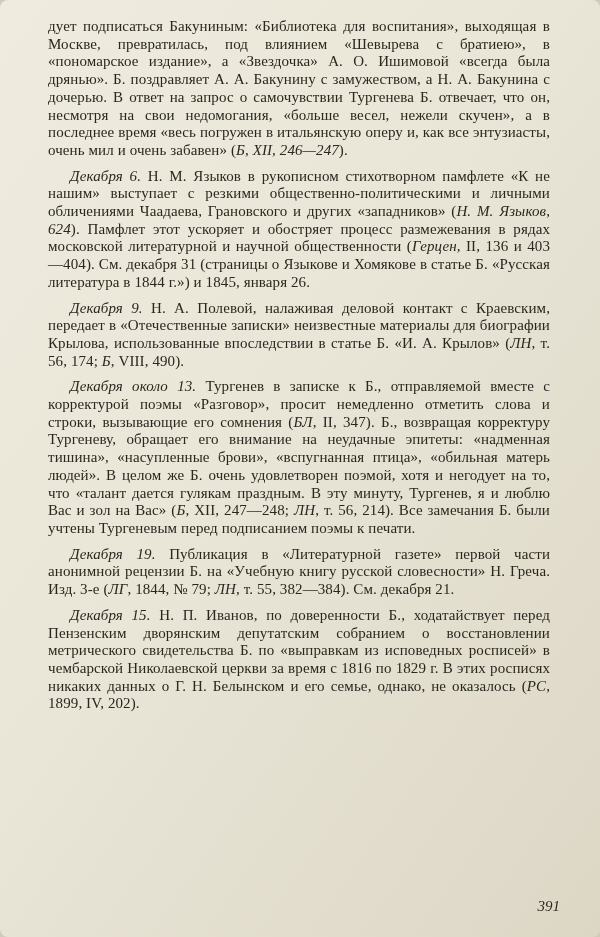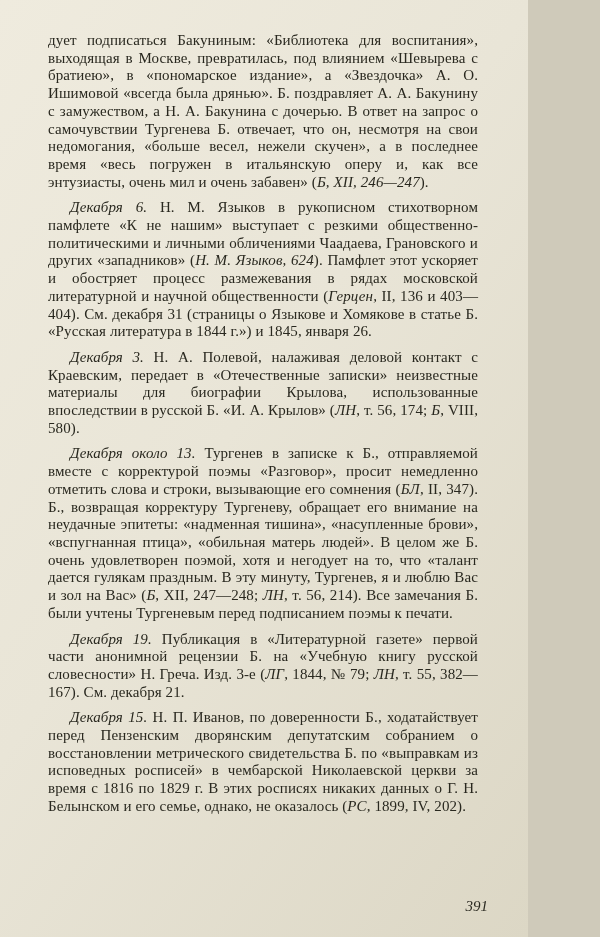--- a/index.html
+++ b/index.html
@@ -2,28 +2,29 @@
 <html><head>
 <meta charset="utf-8">
 <style>
   html, body {
     margin: 0;
     padding: 0;
     background: #cfcaba;
   }
   .book-page {
     position: relative;
-    width: 528px;
+    width: 600px;
     height: 937px;
     box-sizing: border-box;
     background: linear-gradient(125deg, #efebde 0%, #e9e5d7 45%, #dcd7c5 100%);
     color: #29281f;
-    padding: 32px 50px 0 48px;
+    padding: 18px 50px 0 48px;
     overflow: hidden;
     font-family: "Liberation Serif", "DejaVu Serif", serif;
+    border-radius: 8px;
   }
   .text-block {
     width: 100%;
   }
   .para {
     margin: 0 0 8px 0;
     font-size: 15px;
     line-height: 17.7px;
     text-align: justify;
     letter-spacing: 0.1px;
@@ -44,19 +45,19 @@
     margin-left: 20px;
   }
 </style>
 </head>
 <body>
 
 <div class="book-page">
   <div class="text-block">
       <p class="para"><span>дует подписаться Бакуниным: «Библиотека для воспитания», выходящая в Москве, превратилась, под влиянием «Шевырева с братиею», в «пономарское издание», а «Звездочка» А. О. Ишимовой «всегда была дрянью». Б. поздравляет А. А. Бакунину с замужеством, а Н. А. Бакунина с дочерью. В ответ на запрос о самочувствии Тургенева Б. отвечает, что он, несмотря на свои недомогания, «больше весел, нежели скучен», а в последнее время «весь погружен в итальянскую оперу и, как все энтузиасты, очень мил и очень забавен» (</span><span class="it">Б, XII, 246—247</span><span>).</span></p>
       <p class="para indent"><span class="it">Декабря 6.</span><span> Н. М. Языков в рукописном стихотворном памфлете «К не нашим» выступает с резкими общественно-политическими и личными обличениями Чаадаева, Грановского и других «западников» (</span><span class="it">Н. М. Языков, 624</span><span>). Памфлет этот ускоряет и обостряет процесс размежевания в рядах московской литературной и научной общественности (</span><span class="it">Герцен,</span><span> II, 136 и 403—404). См. декабря 31 (страницы о Языкове и Хомякове в статье Б. «Русская литература в 1844 г.») и 1845, января 26.</span></p>
-      <p class="para indent"><span class="it">Декабря 3.</span><span> Н. А. Полевой, налаживая деловой контакт с Краевским, передает в «Отечественные записки» неизвестные материалы для биографии Крылова, использованные впоследствии в русской Б. «И. А. Крылов» (</span><span class="it">ЛН</span><span>, т. 56, 174; </span><span class="it">Б</span><span>, VIII, 580).</span></p>
+      <p class="para indent"><span class="it">Декабря 9.</span><span> Н. А. Полевой, налаживая деловой контакт с Краевским, передает в «Отечественные записки» неизвестные материалы для биографии Крылова, использованные впоследствии в статье Б. «И. А. Крылов» (</span><span class="it">ЛН</span><span>, т. 56, 174; </span><span class="it">Б</span><span>, VIII, 490).</span></p>
       <p class="para indent"><span class="it">Декабря около 13.</span><span> Тургенев в записке к Б., отправляемой вместе с корректурой поэмы «Разговор», просит немедленно отметить слова и строки, вызывающие его сомнения (</span><span class="it">БЛ</span><span>, II, 347). Б., возвращая корректуру Тургеневу, обращает его внимание на неудачные эпитеты: «надменная тишина», «насупленные брови», «вспугнанная птица», «обильная матерь людей». В целом же Б. очень удовлетворен поэмой, хотя и негодует на то, что «талант дается гулякам праздным. В эту минуту, Тургенев, я и люблю Вас и зол на Вас» (</span><span class="it">Б</span><span>, XII, 247—248; </span><span class="it">ЛН</span><span>, т. 56, 214). Все замечания Б. были учтены Тургеневым перед подписанием поэмы к печати.</span></p>
-      <p class="para indent"><span class="it">Декабря 19.</span><span> Публикация в «Литературной газете» первой части анонимной рецензии Б. на «Учебную книгу русской словесности» Н. Греча. Изд. 3-е (</span><span class="it">ЛГ</span><span>, 1844, № 79; </span><span class="it">ЛН</span><span>, т. 55, 382—167). См. декабря 21.</span></p>
+      <p class="para indent"><span class="it">Декабря 19.</span><span> Публикация в «Литературной газете» первой части анонимной рецензии Б. на «Учебную книгу русской словесности» Н. Греча. Изд. 3-е (</span><span class="it">ЛГ</span><span>, 1844, № 79; </span><span class="it">ЛН</span><span>, т. 55, 382—384). См. декабря 21.</span></p>
       <p class="para indent"><span class="it">Декабря 15.</span><span> Н. П. Иванов, по доверенности Б., ходатайствует перед Пензенским дворянским депутатским собранием о восстановлении метрического свидетельства Б. по «выправкам из исповедных росписей» в чембарской Николаевской церкви за время с 1816 по 1829 г. В этих росписях никаких данных о Г. Н. Белынском и его семье, однако, не оказалось (</span><span class="it">РС</span><span>, 1899, IV, 202).</span></p>
     </div>
   <div class="page-number">391</div>
 </div>
 
 </body></html>

